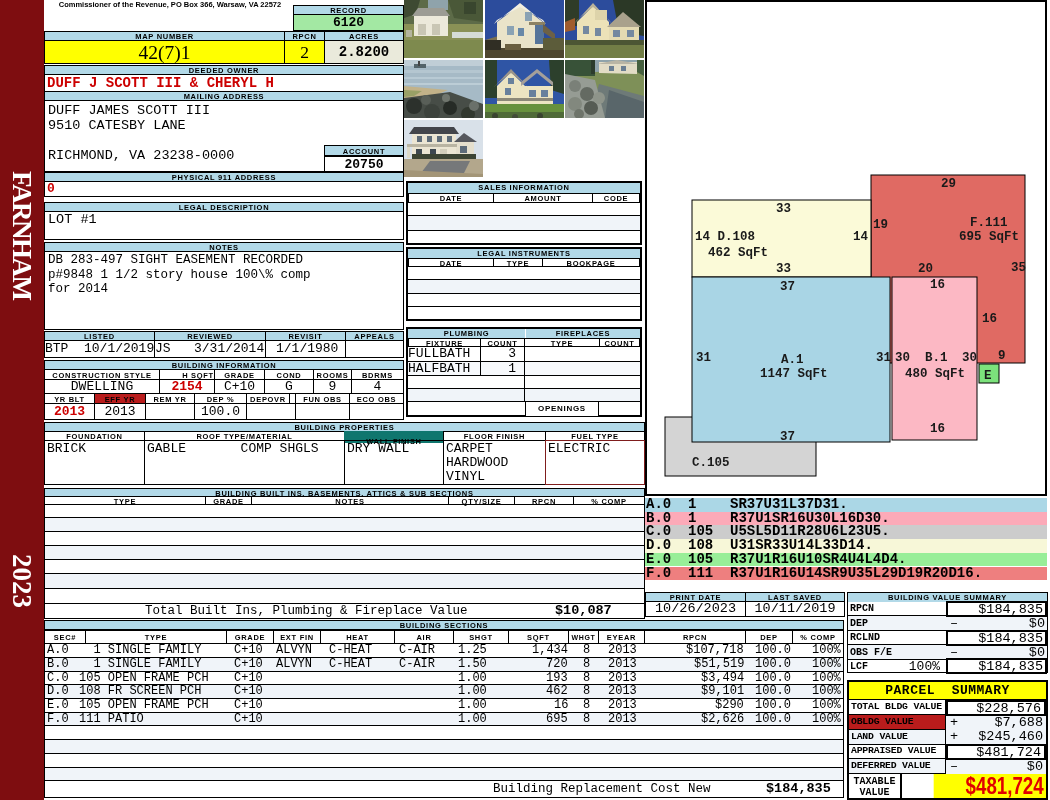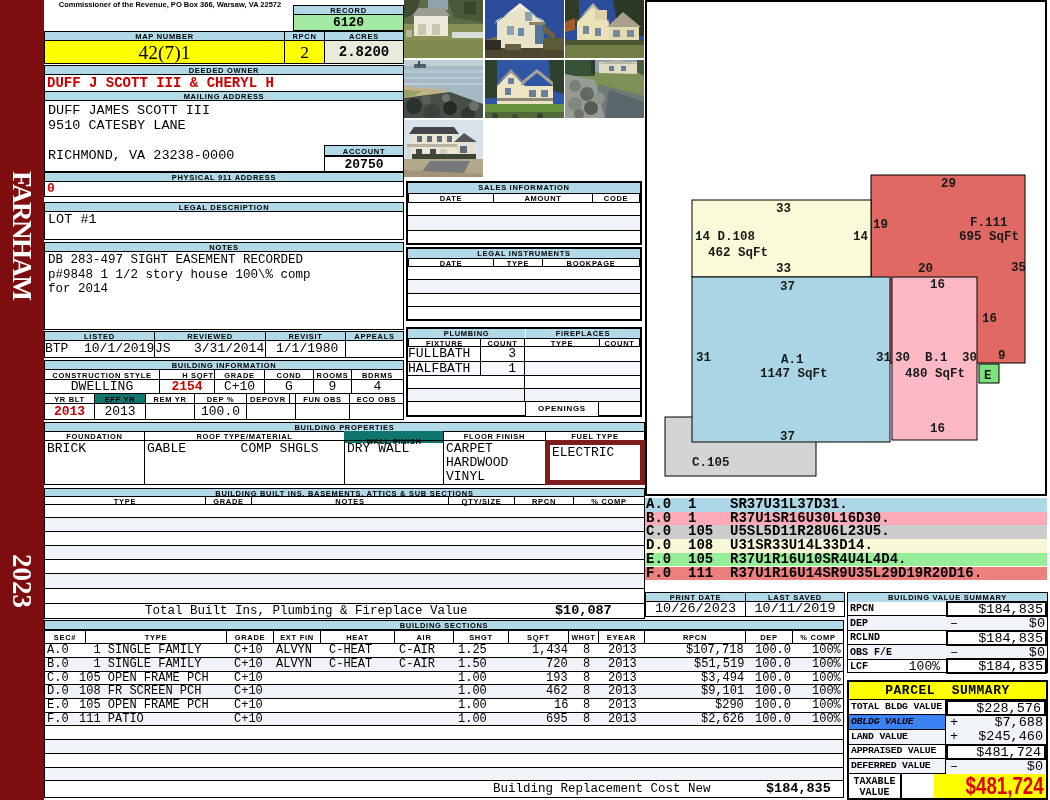--- a/index.html
+++ b/index.html
@@ -101,21 +101,21 @@
 <div class="abs hdr" style="left:351px;top:369px;width:53px;height:11px;border:1px solid #000;line-height:11px;background:#fff;">BDRMS</div>
 
 <div class="abs mono" style="left:44px;top:379px;width:116px;height:15px;border:1px solid #000;font-size:13px;line-height:14px;text-align:center;">DWELLING</div>
 <div class="abs mono" style="left:159px;top:379px;width:56px;height:15px;border:1px solid #000;font-size:13px;line-height:14px;text-align:center;color:#cc0000;font-weight:bold;">2154</div>
 <div class="abs mono" style="left:214px;top:379px;width:51px;height:15px;border:1px solid #000;font-size:13px;line-height:14px;text-align:center;">C+10</div>
 <div class="abs mono" style="left:264px;top:379px;width:50px;height:15px;border:1px solid #000;font-size:13px;line-height:14px;text-align:center;">G</div>
 <div class="abs mono" style="left:313px;top:379px;width:39px;height:15px;border:1px solid #000;font-size:13px;line-height:14px;text-align:center;">9</div>
 <div class="abs mono" style="left:351px;top:379px;width:53px;height:15px;border:1px solid #000;font-size:13px;line-height:14px;text-align:center;">4</div>
 
 <div class="abs hdr" style="left:44px;top:393px;width:51px;height:11px;border:1px solid #000;line-height:11px;background:#fff;">YR BLT</div>
-<div class="abs hdr" style="left:94px;top:393px;width:52px;height:11px;border:1px solid #000;line-height:11px;background:#0f766e;">EFF YR</div>
+<div class="abs hdr" style="left:94px;top:393px;width:52px;height:11px;border:1px solid #000;line-height:11px;background:#b91c1c;">EFF YR</div>
 <div class="abs hdr" style="left:145px;top:393px;width:50px;height:11px;border:1px solid #000;line-height:11px;background:#fff;">REM YR</div>
 <div class="abs hdr" style="left:194px;top:393px;width:53px;height:11px;border:1px solid #000;line-height:11px;background:#fff;">DEP %</div>
 <div class="abs hdr" style="left:246px;top:393px;width:44px;height:11px;border:1px solid #000;line-height:11px;background:#fff;text-decoration:underline;">DEPOVR</div>
 <div class="abs hdr" style="left:295px;top:393px;width:55px;height:11px;border:1px solid #000;line-height:11px;background:#fff;">FUN OBS</div>
 <div class="abs hdr" style="left:349px;top:393px;width:55px;height:11px;border:1px solid #000;line-height:11px;background:#fff;">ECO OBS</div>
 
 <div class="abs mono" style="left:44px;top:403px;width:51px;height:17px;border:1px solid #000;font-size:13px;line-height:15px;text-align:center;color:#cc0000;font-weight:bold;">2013</div>
 <div class="abs mono" style="left:94px;top:403px;width:52px;height:17px;border:1px solid #000;font-size:13px;line-height:15px;text-align:center;">2013</div>
 <div class="abs mono" style="left:145px;top:403px;width:50px;height:17px;border:1px solid #000;font-size:13px;line-height:15px;"></div>
 <div class="abs mono" style="left:194px;top:403px;width:53px;height:17px;border:1px solid #000;font-size:13px;line-height:15px;text-align:center;">100.0</div>
@@ -301,21 +301,21 @@
 <div class="abs hdr" style="left:44px;top:431px;width:101px;height:10px;border:1px solid #000;line-height:10px;background:#fff;">FOUNDATION</div>
 <div class="abs hdr" style="left:144px;top:431px;width:201px;height:10px;border:1px solid #000;line-height:10px;background:#fff;">ROOF TYPE/MATERIAL</div>
 <div class="abs hdr" style="left:344px;top:431px;width:100px;height:10px;border:6px solid #0f766e;line-height:10px;background:#fff;">WALL FINISH</div>
 <div class="abs hdr" style="left:443px;top:431px;width:103px;height:10px;border:1px solid #000;line-height:10px;background:#fff;">FLOOR FINISH</div>
 <div class="abs hdr" style="left:545px;top:431px;width:100px;height:10px;border:1px solid #000;line-height:10px;background:#fff;">FUEL TYPE</div>
 
 <div class="abs mono" style="left:44px;top:440px;width:101px;height:45px;border:1px solid #000;font-size:13px;line-height:14px;padding:1px 0 0 2px;">BRICK</div>
 <div class="abs mono" style="left:144px;top:440px;width:201px;height:45px;border:1px solid #000;font-size:13px;line-height:14px;padding:1px 0 0 2px;">GABLE&nbsp;&nbsp;&nbsp;&nbsp;&nbsp;&nbsp;&nbsp;COMP SHGLS</div>
 <div class="abs mono" style="left:344px;top:440px;width:100px;height:45px;border:1px solid #000;font-size:13px;line-height:14px;padding:1px 0 0 2px;">DRY WALL</div>
 <div class="abs mono" style="left:443px;top:440px;width:103px;height:45px;border:1px solid #000;font-size:13px;line-height:14px;padding:1px 0 0 2px;">CARPET<br>HARDWOOD<br>VINYL</div>
-<div class="abs mono" style="left:545px;top:440px;width:100px;height:45px;border:5px solid #7f1d1d;font-size:13px;line-height:14px;padding:1px 0 0 2px;">ELECTRIC</div>
+<div class="abs mono" style="left:545px;top:440px;width:100px;height:45px;border:1px solid #7f1d1d;font-size:13px;line-height:14px;padding:1px 0 0 2px;">ELECTRIC</div>
 
 <div class="abs hdr" style="left:44px;top:488px;width:601px;height:9px;border:1px solid #000;line-height:9px;">BUILDING BUILT INS, BASEMENTS, ATTICS &amp; SUB SECTIONS</div>
 
 <div class="abs hdr" style="left:44px;top:496px;width:162px;height:9px;border:1px solid #000;line-height:9px;background:#fff;">TYPE</div>
 <div class="abs hdr" style="left:205px;top:496px;width:47px;height:9px;border:1px solid #000;line-height:9px;background:#fff;">GRADE</div>
 <div class="abs hdr" style="left:251px;top:496px;width:198px;height:9px;border:1px solid #000;line-height:9px;background:#fff;">NOTES</div>
 <div class="abs hdr" style="left:448px;top:496px;width:67px;height:9px;border:1px solid #000;line-height:9px;background:#fff;">QTY/SIZE</div>
 <div class="abs hdr" style="left:514px;top:496px;width:60px;height:9px;border:1px solid #000;line-height:9px;background:#fff;">RPCN</div>
 <div class="abs hdr" style="left:573px;top:496px;width:72px;height:9px;border:1px solid #000;line-height:9px;background:#fff;">% COMP</div>
 
@@ -525,21 +525,21 @@
 <div class="abs mono" style="left:946px;top:658px;width:101px;height:16px;border:2px solid #000;font-size:13.5px;line-height:13px;text-align:right;padding-right:2px;">$184,835</div>
 
 <div class="abs" style="left:847px;top:680px;width:201px;height:120px;border:2px solid #000;"></div>
 
 <div class="abs mono" style="left:849px;top:682px;width:197px;height:18px;background:#ffff00;border-bottom:1px solid #000;
      font-weight:bold;font-size:13px;line-height:18px;text-align:center;letter-spacing:0.5px;white-space:pre;">PARCEL  SUMMARY</div>
 
 <div class="abs mono pslab" style="top:700px;">TOTAL BLDG VALUE</div>
 <div class="abs mono psval" style="top:700px;border:2px solid #000;height:16px;">$228,576</div>
 
-<div class="abs mono pslab" style="top:715px;background:#3b82f6;font-style:italic;">OBLDG VALUE</div>
+<div class="abs mono pslab" style="top:715px;background:#b91c1c;">OBLDG VALUE</div>
 <div class="abs mono psval" style="top:716px;background:#f0f4f9;"><span style="position:absolute;left:4px;">+</span>$7,688</div>
 
 <div class="abs mono pslab" style="top:730px;background:#f0f4f9;">LAND VALUE</div>
 <div class="abs mono psval" style="top:730px;background:#f0f4f9;"><span style="position:absolute;left:4px;">+</span>$245,460</div>
 
 <div class="abs mono pslab" style="top:744px;">APPRAISED VALUE</div>
 <div class="abs mono psval" style="top:744px;border:2px solid #000;height:16px;">$481,724</div>
 
 <div class="abs mono pslab" style="top:759px;background:#f0f4f9;">DEFERRED VALUE</div>
 <div class="abs mono psval" style="top:760px;background:#f0f4f9;"><span style="position:absolute;left:4px;">–</span>$0</div>

